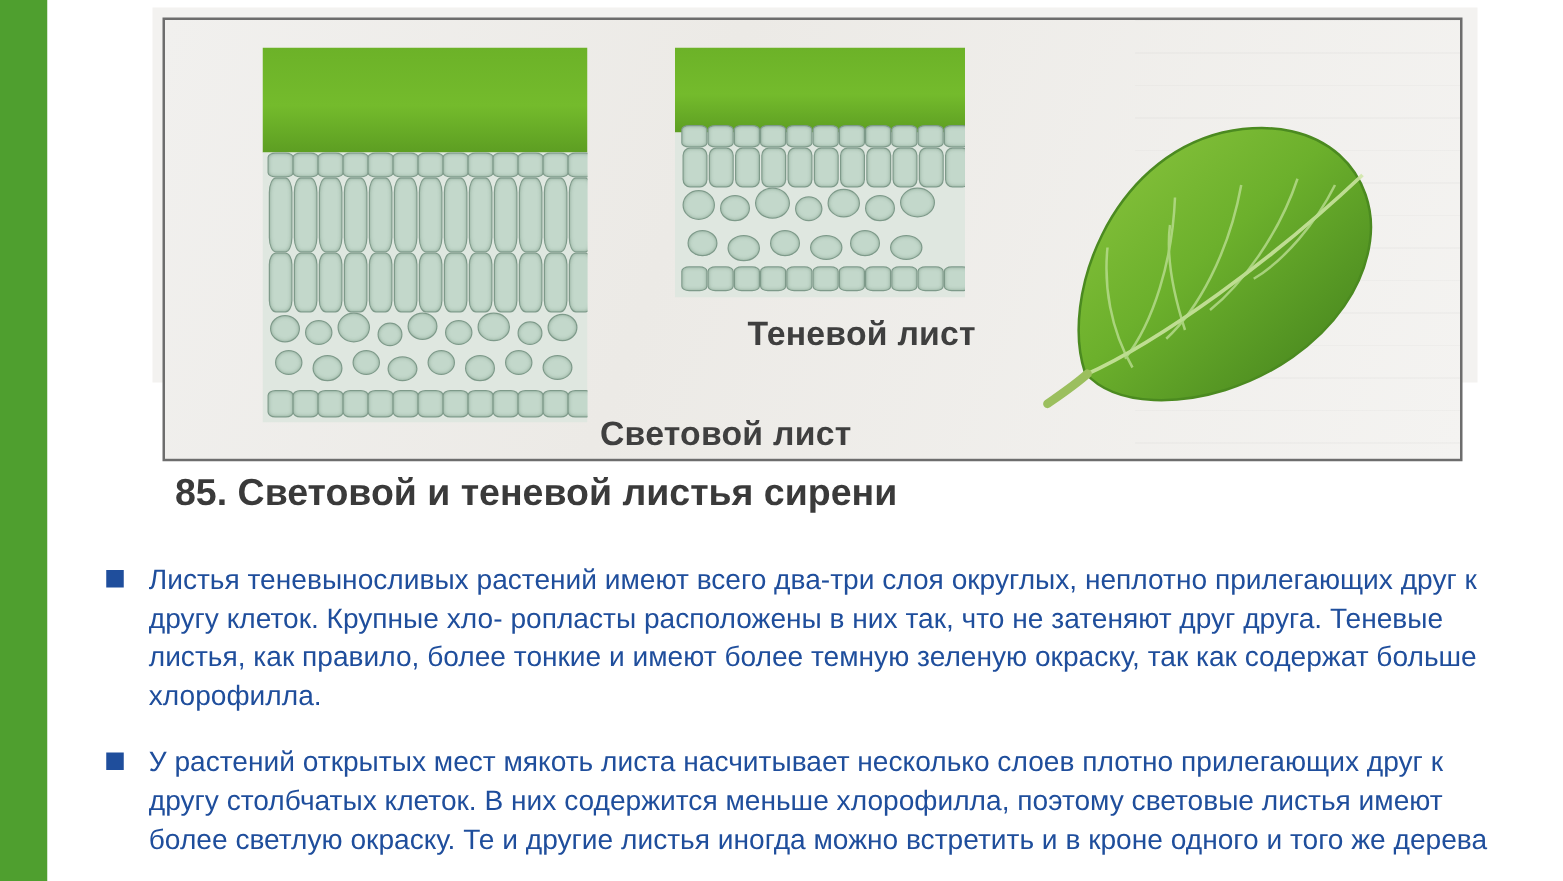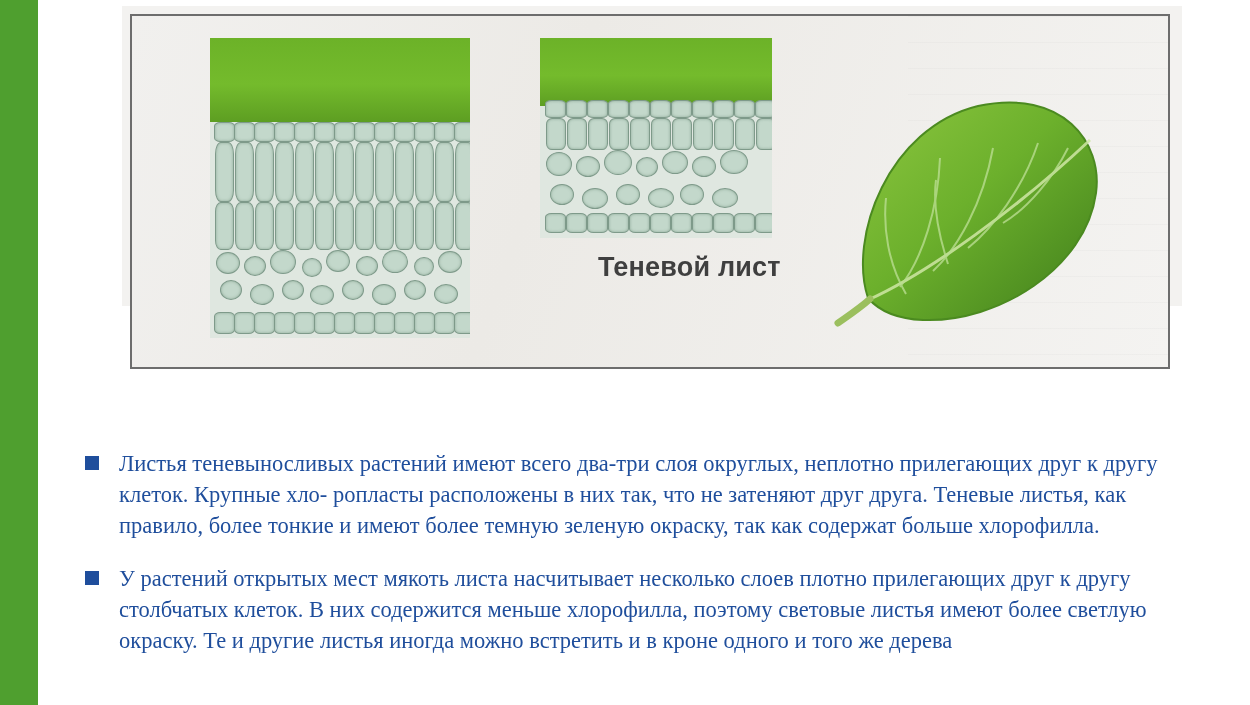--- a/index.html
+++ b/index.html
@@ -140,21 +140,21 @@
     height: 14px;
     background: #1f4e9c;
     margin-top: 8px;
     margin-right: 20px;
     flex: 0 0 auto;
   }
   .bullet-text {
     color: #1f4e9c;
     font-size: 22.5px;
     line-height: 31px;
-    font-family: Liberation Serif, serif;
+    font-family: Liberation Sans, sans-serif;
     max-width: 1090px;
   }
 </style>
 </head>
 <body>
 
 <div class="left-bar"></div>
 <div class="left-bar-inner"></div>
 
 <div class="figure">
@@ -308,22 +308,24 @@
           <path d="M175 135 C 200 120, 225 90, 240 60"></path>
           <path d="M78 206 C 60 175, 55 140, 58 110"></path>
           <path d="M120 176 C 110 145, 105 115, 108 92"></path>
         </g>
         <path d="M10 235 C 20 228, 32 220, 42 211" stroke="#9bbf5e" stroke-width="7" fill="none" stroke-linecap="round"></path>
       </svg>
     </div>
 
     <div class="caption-shadow" style="left:466px; top:236px;">Теневой лист</div>
 
+    <div class="caption-light" style="left:348px; top:316px;">Световой лист</div>
   </div>
 
+  <div class="fig-title">85. Световой и теневой листья сирени</div>
 </div>
 
 <div class="bullets">
   <div class="bullet-row">
     <div class="bullet-marker"></div>
     <div class="bullet-text">Листья теневыносливых растений имеют всего два-три слоя округлых, неплотно прилегающих друг к другу клеток. Крупные хло- ропласты расположены в них так, что не затеняют друг друга. Теневые листья, как правило, более тонкие и имеют более темную зеленую окраску, так как содержат больше хлорофилла.</div>
   </div>
   <div class="bullet-row">
     <div class="bullet-marker"></div>
     <div class="bullet-text">У растений открытых мест мякоть листа насчитывает несколько слоев плотно прилегающих друг к другу столбчатых клеток. В них содержится меньше хлорофилла, поэтому световые листья имеют более светлую окраску. Те и другие листья иногда можно встретить и в кроне одного и того же дерева</div>

